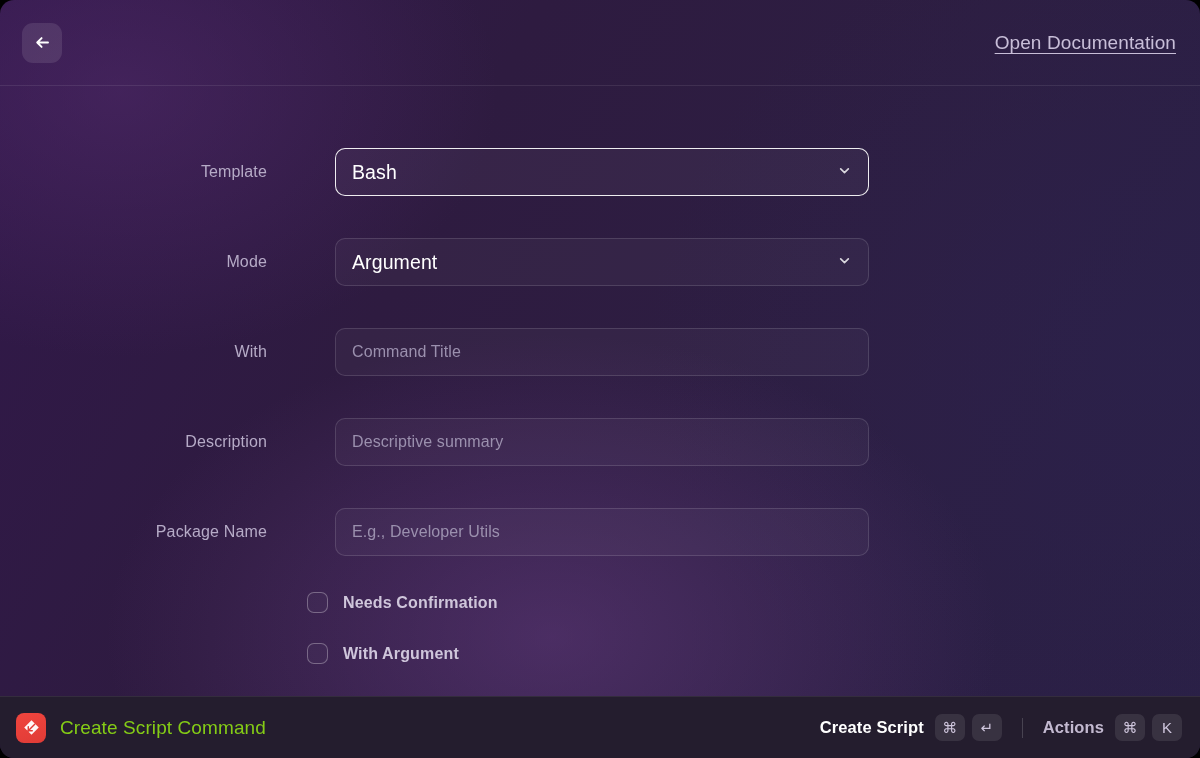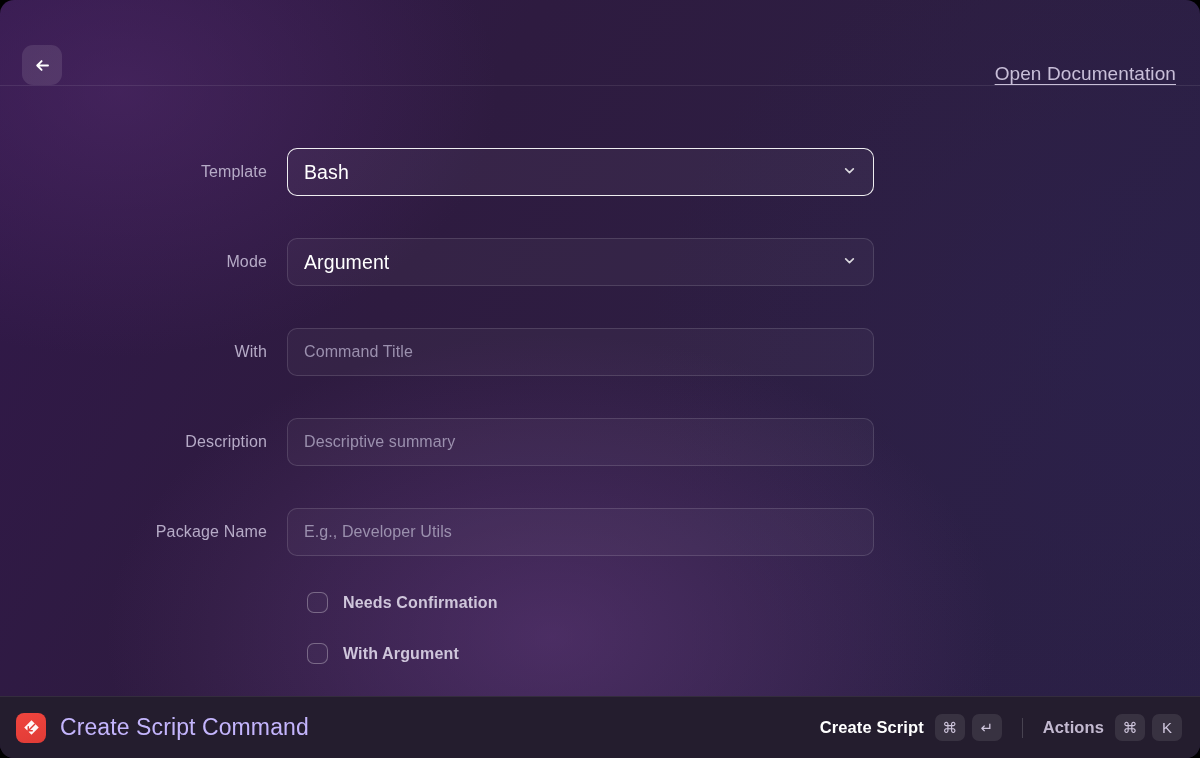--- a/index.html
+++ b/index.html
@@ -26,21 +26,21 @@
     display: flex;
     flex-direction: column;
   }
 
   
   #header {
     position: relative;
     height: 86px;
     flex: 0 0 86px;
     display: flex;
-    align-items: flex-end;
+    align-items: center;
     justify-content: space-between;
     padding: 0 24px 0 22px;
     border-bottom: 1px solid rgba(255,255,255,0.085);
   }
 
   .back-button {
     width: 40px;
     height: 40px;
     border-radius: 11px;
     background: rgba(255,255,255,0.105);
@@ -82,29 +82,30 @@
     text-align: right;
     padding-right: 20px;
     color: #b6abc7;
     font-size: 16px;
     font-weight: 400;
     letter-spacing: 0.15px;
     white-space: nowrap;
   }
 
   .field {
-    width: 587px;
+    width: 534px;
     height: 48px;
     border-radius: 10px;
     border: 1px solid rgba(255,255,255,0.135);
     background: rgba(255,255,255,0.035);
     display: flex;
     align-items: center;
     padding: 12px 16px;
     cursor: text;
+    margin-left: 48px;
   }
 
   .field.focused {
     border: 1.6px solid rgba(255,255,255,0.92);
     background: rgba(255,255,255,0.045);
   }
 
   .field.select { cursor: pointer; justify-content: space-between; }
 
   .field-value {
@@ -168,22 +169,22 @@
     height: 30px;
     border-radius: 8px;
     background: linear-gradient(160deg, #f0453e 0%, #e03b36 100%);
     display: flex;
     align-items: center;
     justify-content: center;
     flex: 0 0 30px;
   }
 
   .app-title {
-    color: #c4b5fd;
-    font-size: 23px;
+    color: #84cc16;
+    font-size: 19px;
     letter-spacing: 0.1px;
   }
 
   .footer-right { display: flex; align-items: center; gap: 11px; }
 
   .action-label {
     color: #ffffff;
     font-size: 16.5px;
     font-weight: 700;
     letter-spacing: 0.1px;

